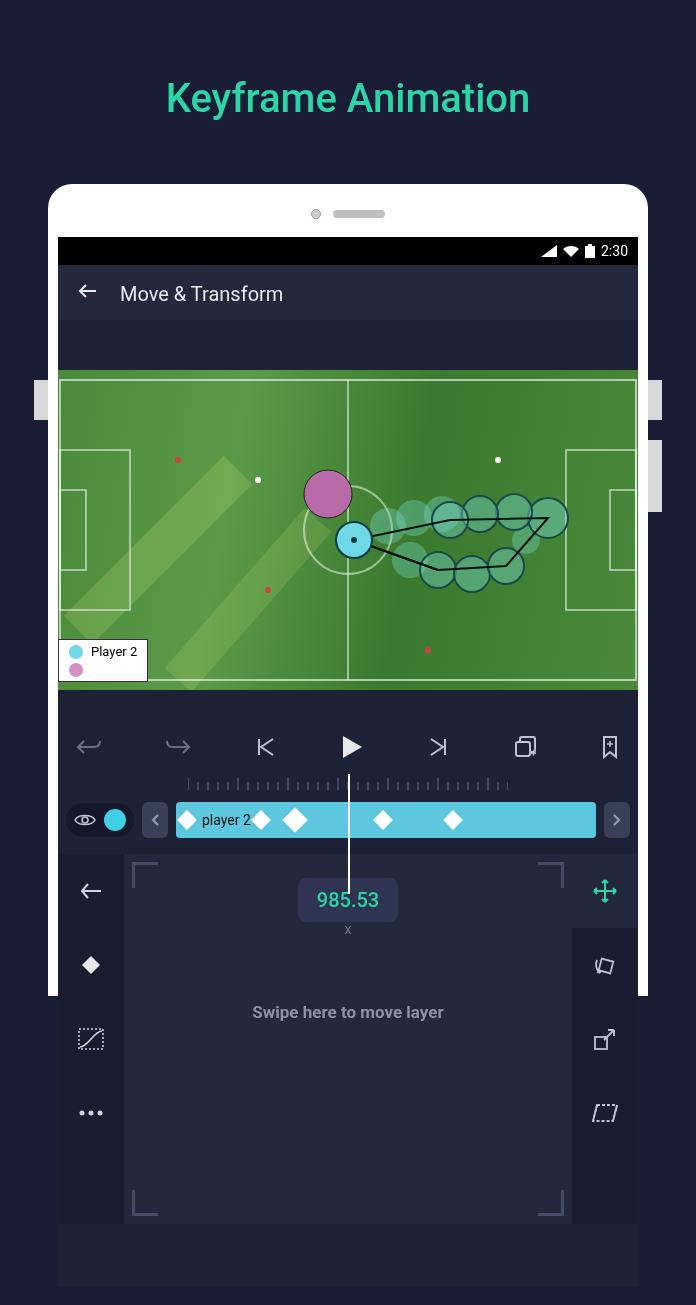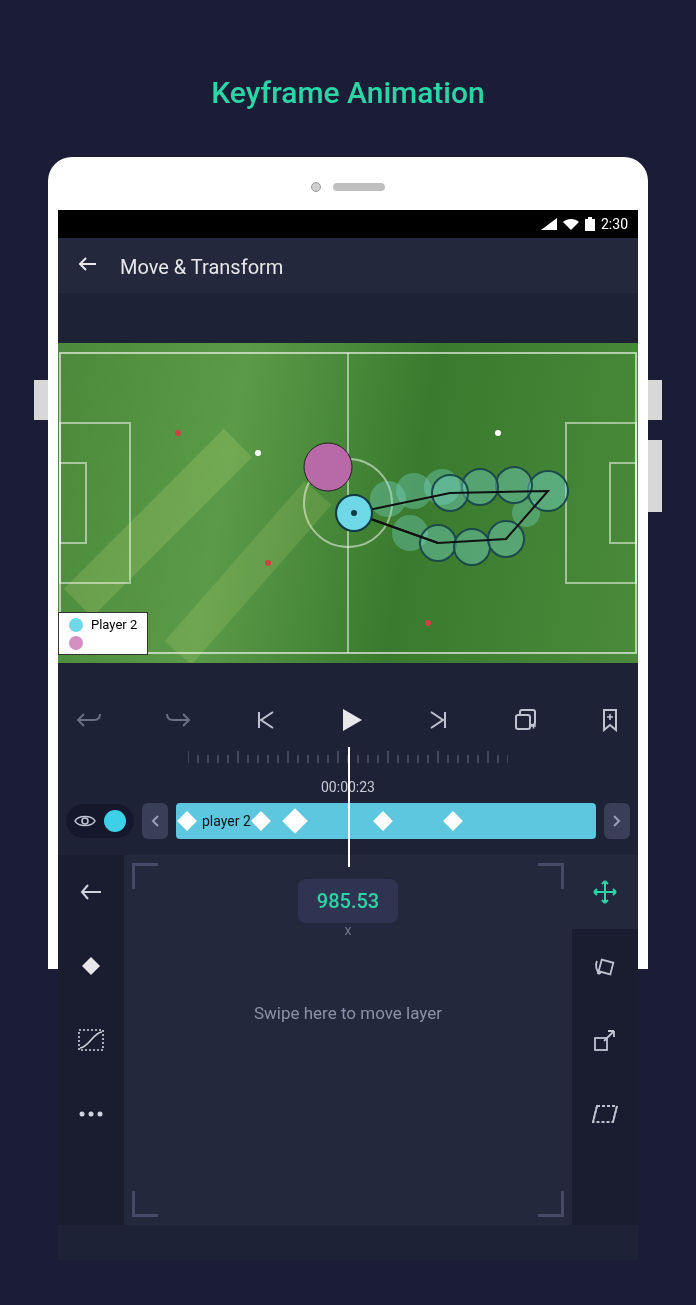--- a/index.html
+++ b/index.html
@@ -6,24 +6,24 @@
   body {
     background: #1b1d36;
     font-family: -apple-system, BlinkMacSystemFont, 'Segoe UI', Roboto, sans-serif;
     width: 696px;
     height: 1305px;
     overflow: hidden;
     position: relative;
   }
   .promo-title {
     color: #2dd4a5;
-    font-size: 30px;
+    font-size: 40px;
     font-weight: 500;
     text-align: center;
-    padding: 75px 0 47px;
+    padding: 75px 0 62px;
   }
   .tablet-frame {
     background: white;
     width: 600px;
     margin: 0 auto;
     border-radius: 24px 24px 0 0;
     padding: 20px 10px 0;
     height: 812px;
     position: relative;
   }
@@ -137,21 +137,21 @@
     display:flex; flex-direction:column; align-items:center;
     padding:18px;
   }
   .xy-row { display:flex; gap:14px; margin-top:6px;}
   .xy-box {
     background:#2f3452; color:#2dd4a5; font-size:20px; font-weight:500;
     padding: 10px 14px; border-radius:8px; text-align:center; min-width:100px;
   }
   .xy-label { color:#787d96; font-size:11px; text-align:center; margin-top:2px;}
   .swipe-hint {
-    color:#8b91a8; font-size:17px; margin-top:65px;
+    color:#8b91a8; font-size:17px; margin-top:65px;font-weight:bold;
   }
   .corner {
     position:absolute; width:26px; height:26px;
     border:3px solid #454a66;
   }
   .corner.tl { top:8px; left:8px; border-right:none; border-bottom:none;}
   .corner.tr { top:8px; right:8px; border-left:none; border-bottom:none;}
   .corner.bl { bottom:8px; left:8px; border-right:none; border-top:none;}
   .corner.br { bottom:8px; right:8px; border-left:none; border-top:none;}
   .side-btns {
@@ -326,21 +326,20 @@
             <line x1="280" y1="8" x2="280" y2="16"></line>
             <line x1="290" y1="8" x2="290" y2="16"></line>
           <line x1="300" y1="4" x2="300" y2="16"></line>
           <line x1="310" y1="8" x2="310" y2="16"></line>
             <line x1="320" y1="8" x2="320" y2="16"></line>
         </g>
       </svg>
       <div class="playhead-line"></div>
     </div>
 
-    <div class="timecode">00:00:23</div>
 
     <div class="track-row">
       <div class="track-toggle">
         <svg width="22" height="16" viewBox="0 0 22 16" fill="none" stroke="#bfc3d0" stroke-width="1.6">
             <path d="M1 8 C4 2 18 2 21 8 C18 14 4 14 1 8 Z"></path>
             <circle cx="11" cy="8" r="3"></circle>
           </svg>
         <div class="color-chip"></div>
       </div>
       <div class="nav-chev">

